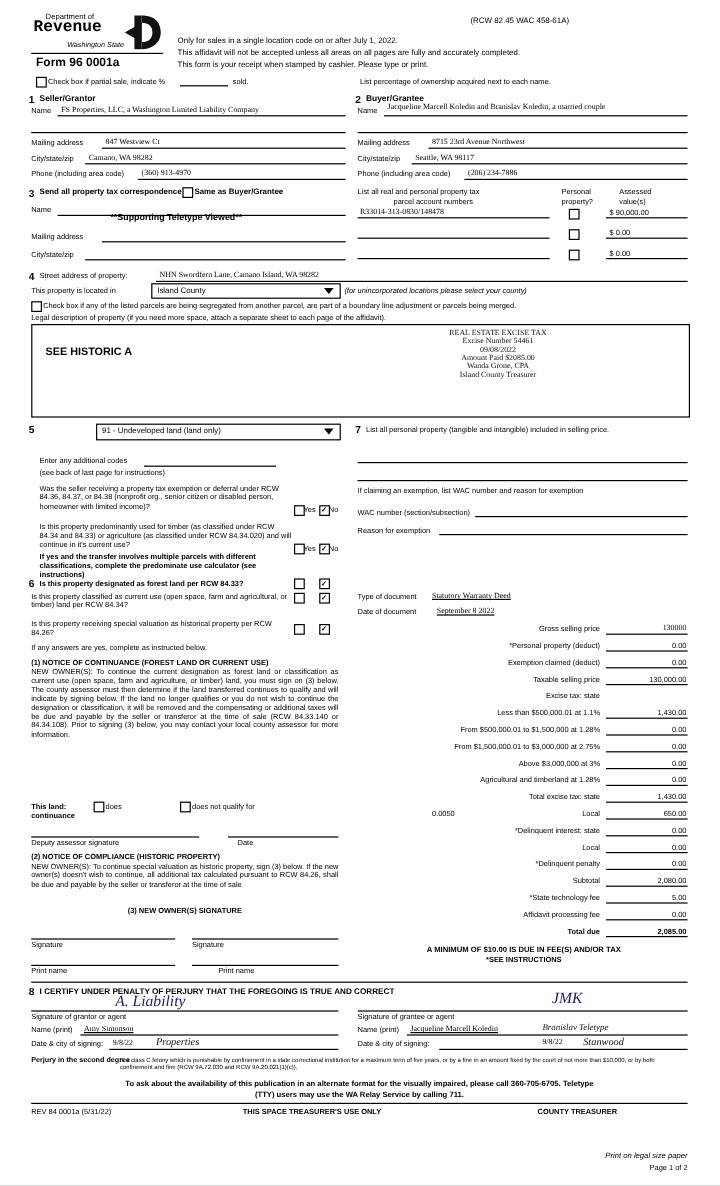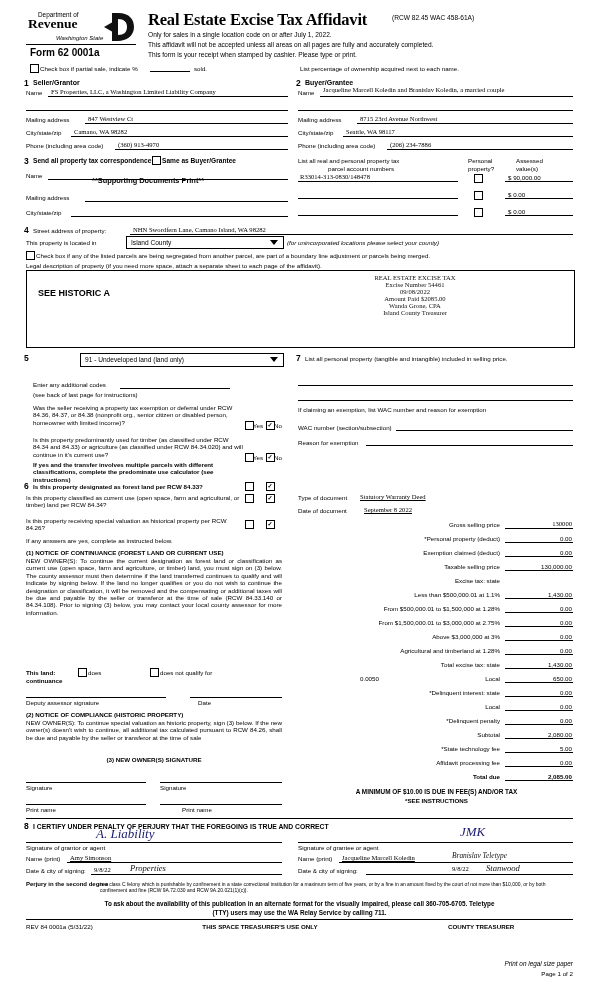--- a/index.html
+++ b/index.html
@@ -35,27 +35,26 @@
 <div class="page">
   <div class="doc">
 
     <svg class="logo" style="left:26px;top:10px;" width="110" height="34" viewBox="0 0 110 34">
       <rect x="0" y="0" width="110" height="34" fill="#ffffff"></rect>
       <path d="M92 3 C104 3 108 10 108 17 C108 26 100 31 92 31 L92 25 C98 25 101 22 101 17 C101 12 98 9 92 9 Z" fill="#111"></path>
       <path d="M86 3 L92 3 L92 31 L86 31 Z" fill="#111"></path>
       <path d="M78 17 L92 9 L92 25 Z" fill="#111"></path>
     </svg>
     <div class="t sm" style="left:38px;top:12px;font-size:6.4px;">Department of</div>
-    <div class="t" style="left:28px;top:20px;font-family:Liberation Serif, serif;font-size:13.5px;font-weight:bold;">Revenue</div>
+    <div class="t" style="left:28px;top:20px;font-family:Liberation Mono, monospace;font-size:13.5px;font-weight:bold;">Revenue</div>
     <div class="t sm" style="left:56px;top:35px;font-size:6px;font-style:italic;">Washington State</div>
     <div class="hr" style="left:26px;top:44px;width:110px;"></div>
 
-    <div class="bigtitle" style="left:148px;top:10px;">Real Estate Excise Tax Affidavit</div>
     <div class="t" style="left:392px;top:14px;font-size:6.6px;">(RCW 82.45 WAC 458-61A)</div>
-    <div class="t b" style="left:30px;top:49px;font-size:10px;">Form 62 0001a</div>
+    <div class="t b" style="left:30px;top:49px;font-size:10px;">Form 96 0001a</div>
     <div class="t" style="left:148px;top:31px;font-size:6.6px;">Only for sales in a single location code on or after July 1, 2022.</div>
     <div class="t" style="left:148px;top:41px;font-size:6.6px;">This affidavit will not be accepted unless all areas on all pages are fully and accurately completed.</div>
     <div class="t" style="left:148px;top:51px;font-size:6.6px;">This form is your receipt when stamped by cashier. Please type or print.</div>
 
     <div class="cb" style="left:30px;top:64px;"></div>
     <div class="t" style="left:40px;top:65px;">Check box if partial sale, indicate %</div>
     <div class="ln" style="left:150px;top:71px;width:40px;"></div>
     <div class="t" style="left:194px;top:65px;">sold.</div>
     <div class="t" style="left:300px;top:65px;">List percentage of ownership acquired next to each name.</div>
 
@@ -90,21 +89,21 @@
     <div class="t" style="left:298px;top:142px;">Phone (including area code)</div>
     <div class="t hand" style="left:390px;top:141px;">(206) 234-7886</div>
     <div class="ln" style="left:387px;top:149px;width:186px;"></div>
 
     <div class="num" style="left:24px;top:156px;">3</div>
     <div class="t b" style="left:33px;top:157px;font-size:6.6px;">Send all property tax correspondence to:</div>
     <div class="cb" style="left:152px;top:156px;"></div>
     <div class="t b" style="left:162px;top:157px;font-size:6.6px;">Same as Buyer/Grantee</div>
     <div class="t" style="left:26px;top:172px;">Name</div>
     <div class="ln" style="left:48px;top:179px;width:240px;"></div>
-    <div class="t b" style="left:92px;top:177px;font-size:7.4px;">**Supporting Documents Print**</div>
+    <div class="t b" style="left:92px;top:177px;font-size:7.4px;">**Supporting Teletype Viewed**</div>
     <div class="t" style="left:26px;top:194px;">Mailing address</div>
     <div class="ln" style="left:85px;top:201px;width:203px;"></div>
     <div class="t" style="left:26px;top:209px;">City/state/zip</div>
     <div class="ln" style="left:71px;top:216px;width:217px;"></div>
 
     <div class="t" style="left:298px;top:157px;">List all real and personal property tax</div>
     <div class="t" style="left:328px;top:165px;">parcel account numbers</div>
     <div class="t" style="left:468px;top:157px;">Personal</div>
     <div class="t" style="left:468px;top:165px;">property?</div>
     <div class="t" style="left:516px;top:157px;">Assessed</div>

